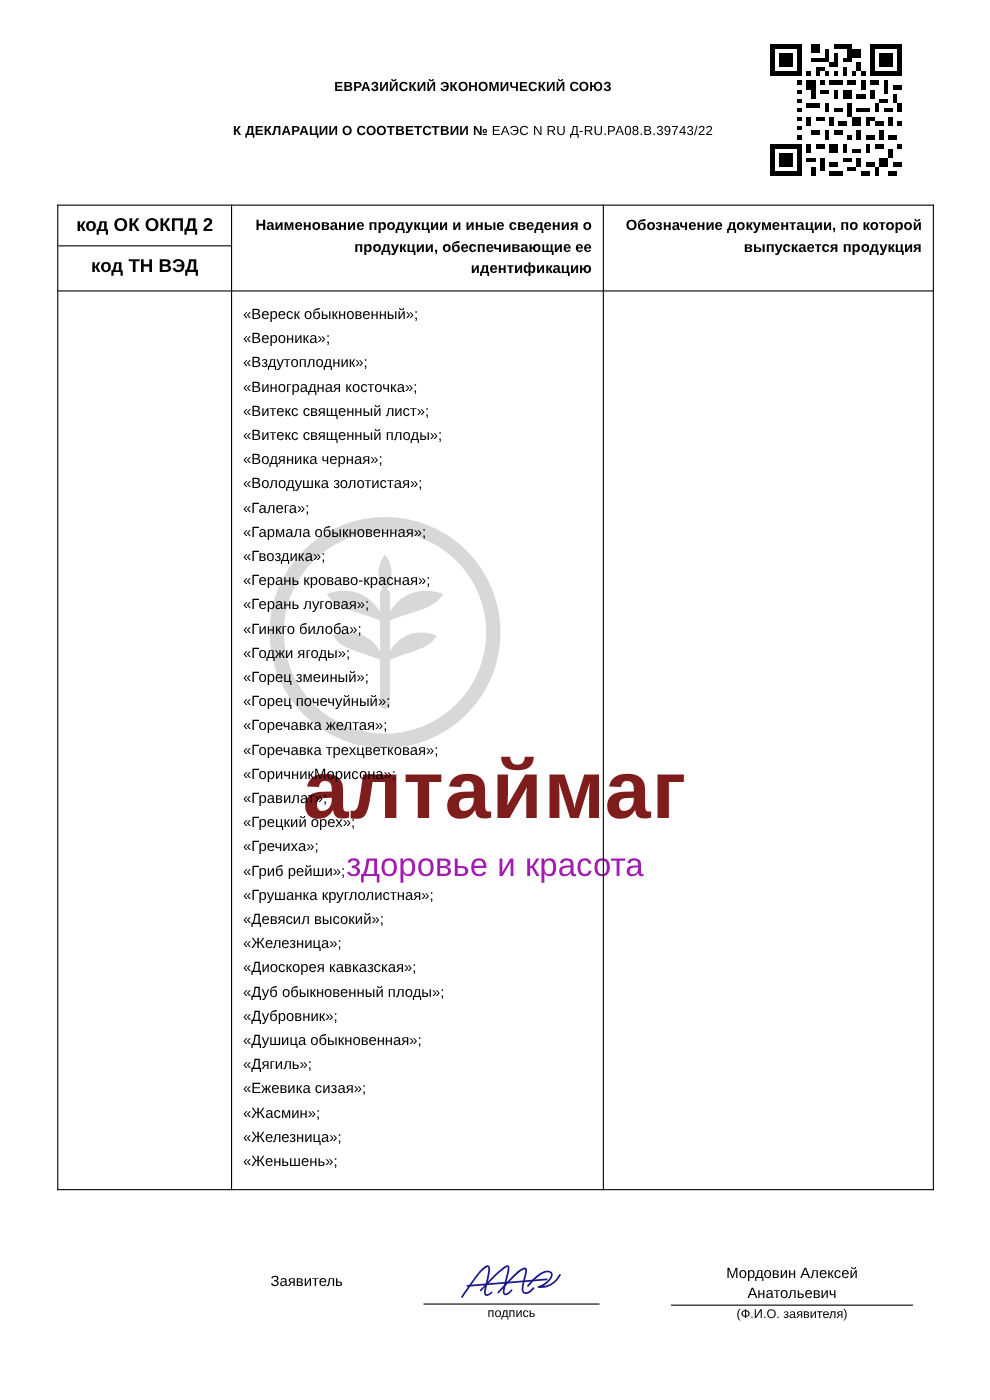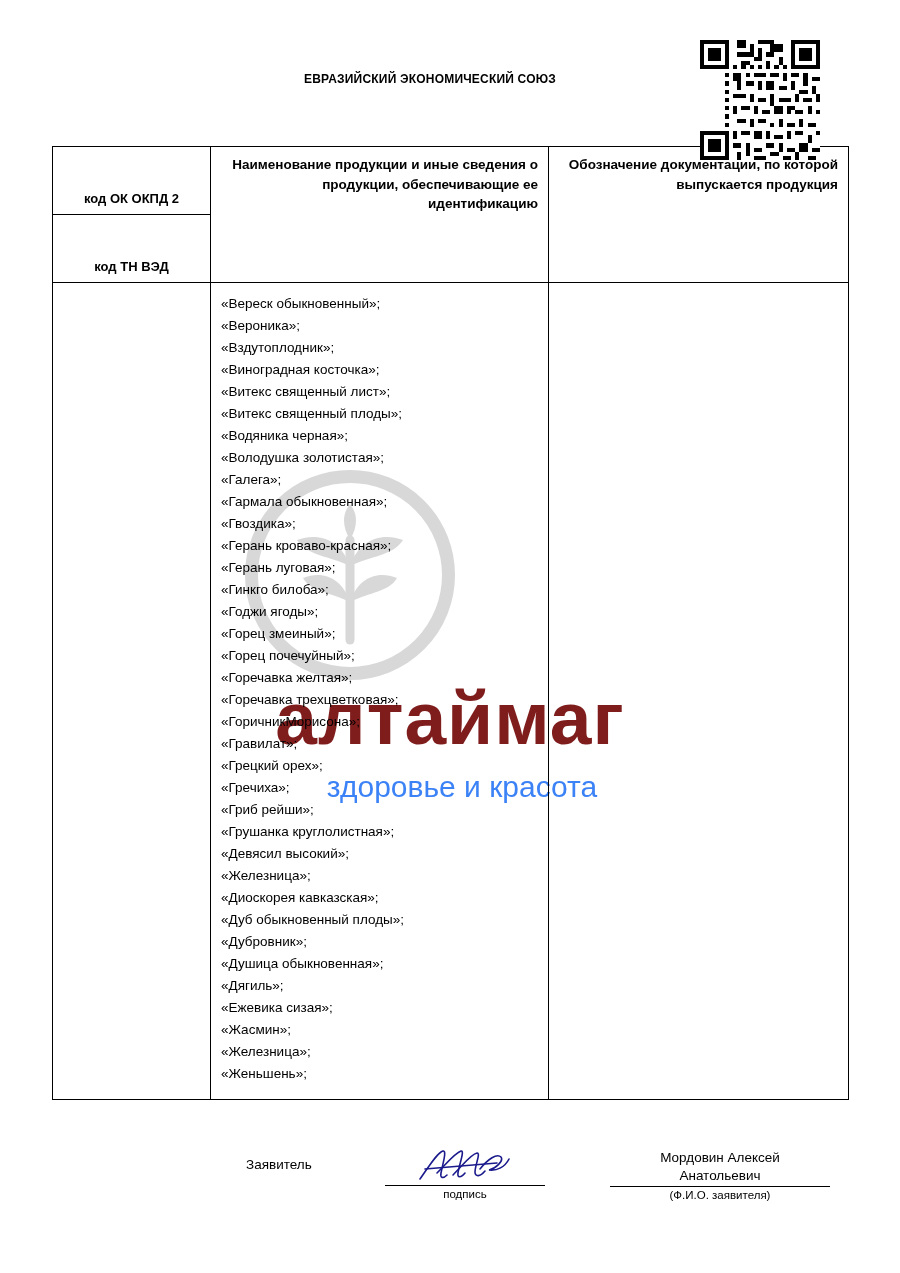--- a/index.html
+++ b/index.html
@@ -67,26 +67,26 @@
     width: 700px;
     text-align: center;
     font-size: 75px;
     font-weight: bold;
     color: #7f1d1d;
     letter-spacing: 1px;
     white-space: nowrap;
   }
   .wm-sub {
     position: absolute;
-    left: 12px;
+    left: 0;
     top: 320px;
     width: 700px;
     text-align: center;
     font-size: 30px;
-    color: #3b82f6;
+    color: #a21caf;
     white-space: nowrap;
   }
 
   
   .header {
     position: relative;
     z-index: 10;
     padding-top: 72px;
   }
   .header-line {
@@ -141,23 +141,22 @@
     padding: 8px 10px 10px 10px;
     line-height: 1.45;
     margin-top: 12px;
   }
   .th-split {
     padding: 0;
   }
   .th-split .part {
     padding: 8px 6px 8px 6px;
     text-align: center;
-    font-size: 13px;
+    font-size: 17px;
     font-weight: bold;
-    margin-top: 36px;
   }
   .th-split .part.top {
     border-bottom: 1px solid #000;
   }
 
   .body-cell {
     padding: 10px 10px 14px 10px;
     font-size: 13.5px;
     line-height: 1.63;
   }
@@ -368,20 +367,24 @@
           <path d="M105 70 C 97 56, 97 44, 105 34 C 113 44, 113 56, 105 70 Z" fill="#d8d8d8" stroke="none"></path>
         </g>
       </svg>
       <div class="wm-text">алтаймаг</div>
       <div class="wm-sub">здоровье и красота</div>
     </div>
   </div>
 
   <div class="header">
     <div class="header-line l1">ЕВРАЗИЙСКИЙ ЭКОНОМИЧЕСКИЙ СОЮЗ</div>
+    <div class="header-line l3">
+      <span>К ДЕКЛАРАЦИИ О СООТВЕТСТВИИ №</span>
+      <span class="decl-number">ЕАЭС N RU Д-RU.РА08.В.39743/22</span>
+    </div>
   </div>
 
   <div class="table-wrap">
     <table class="doc">
       <colgroup>
         <col class="col1">
           <col class="col2">
           <col class="col3">
       </colgroup>
       <thead>

